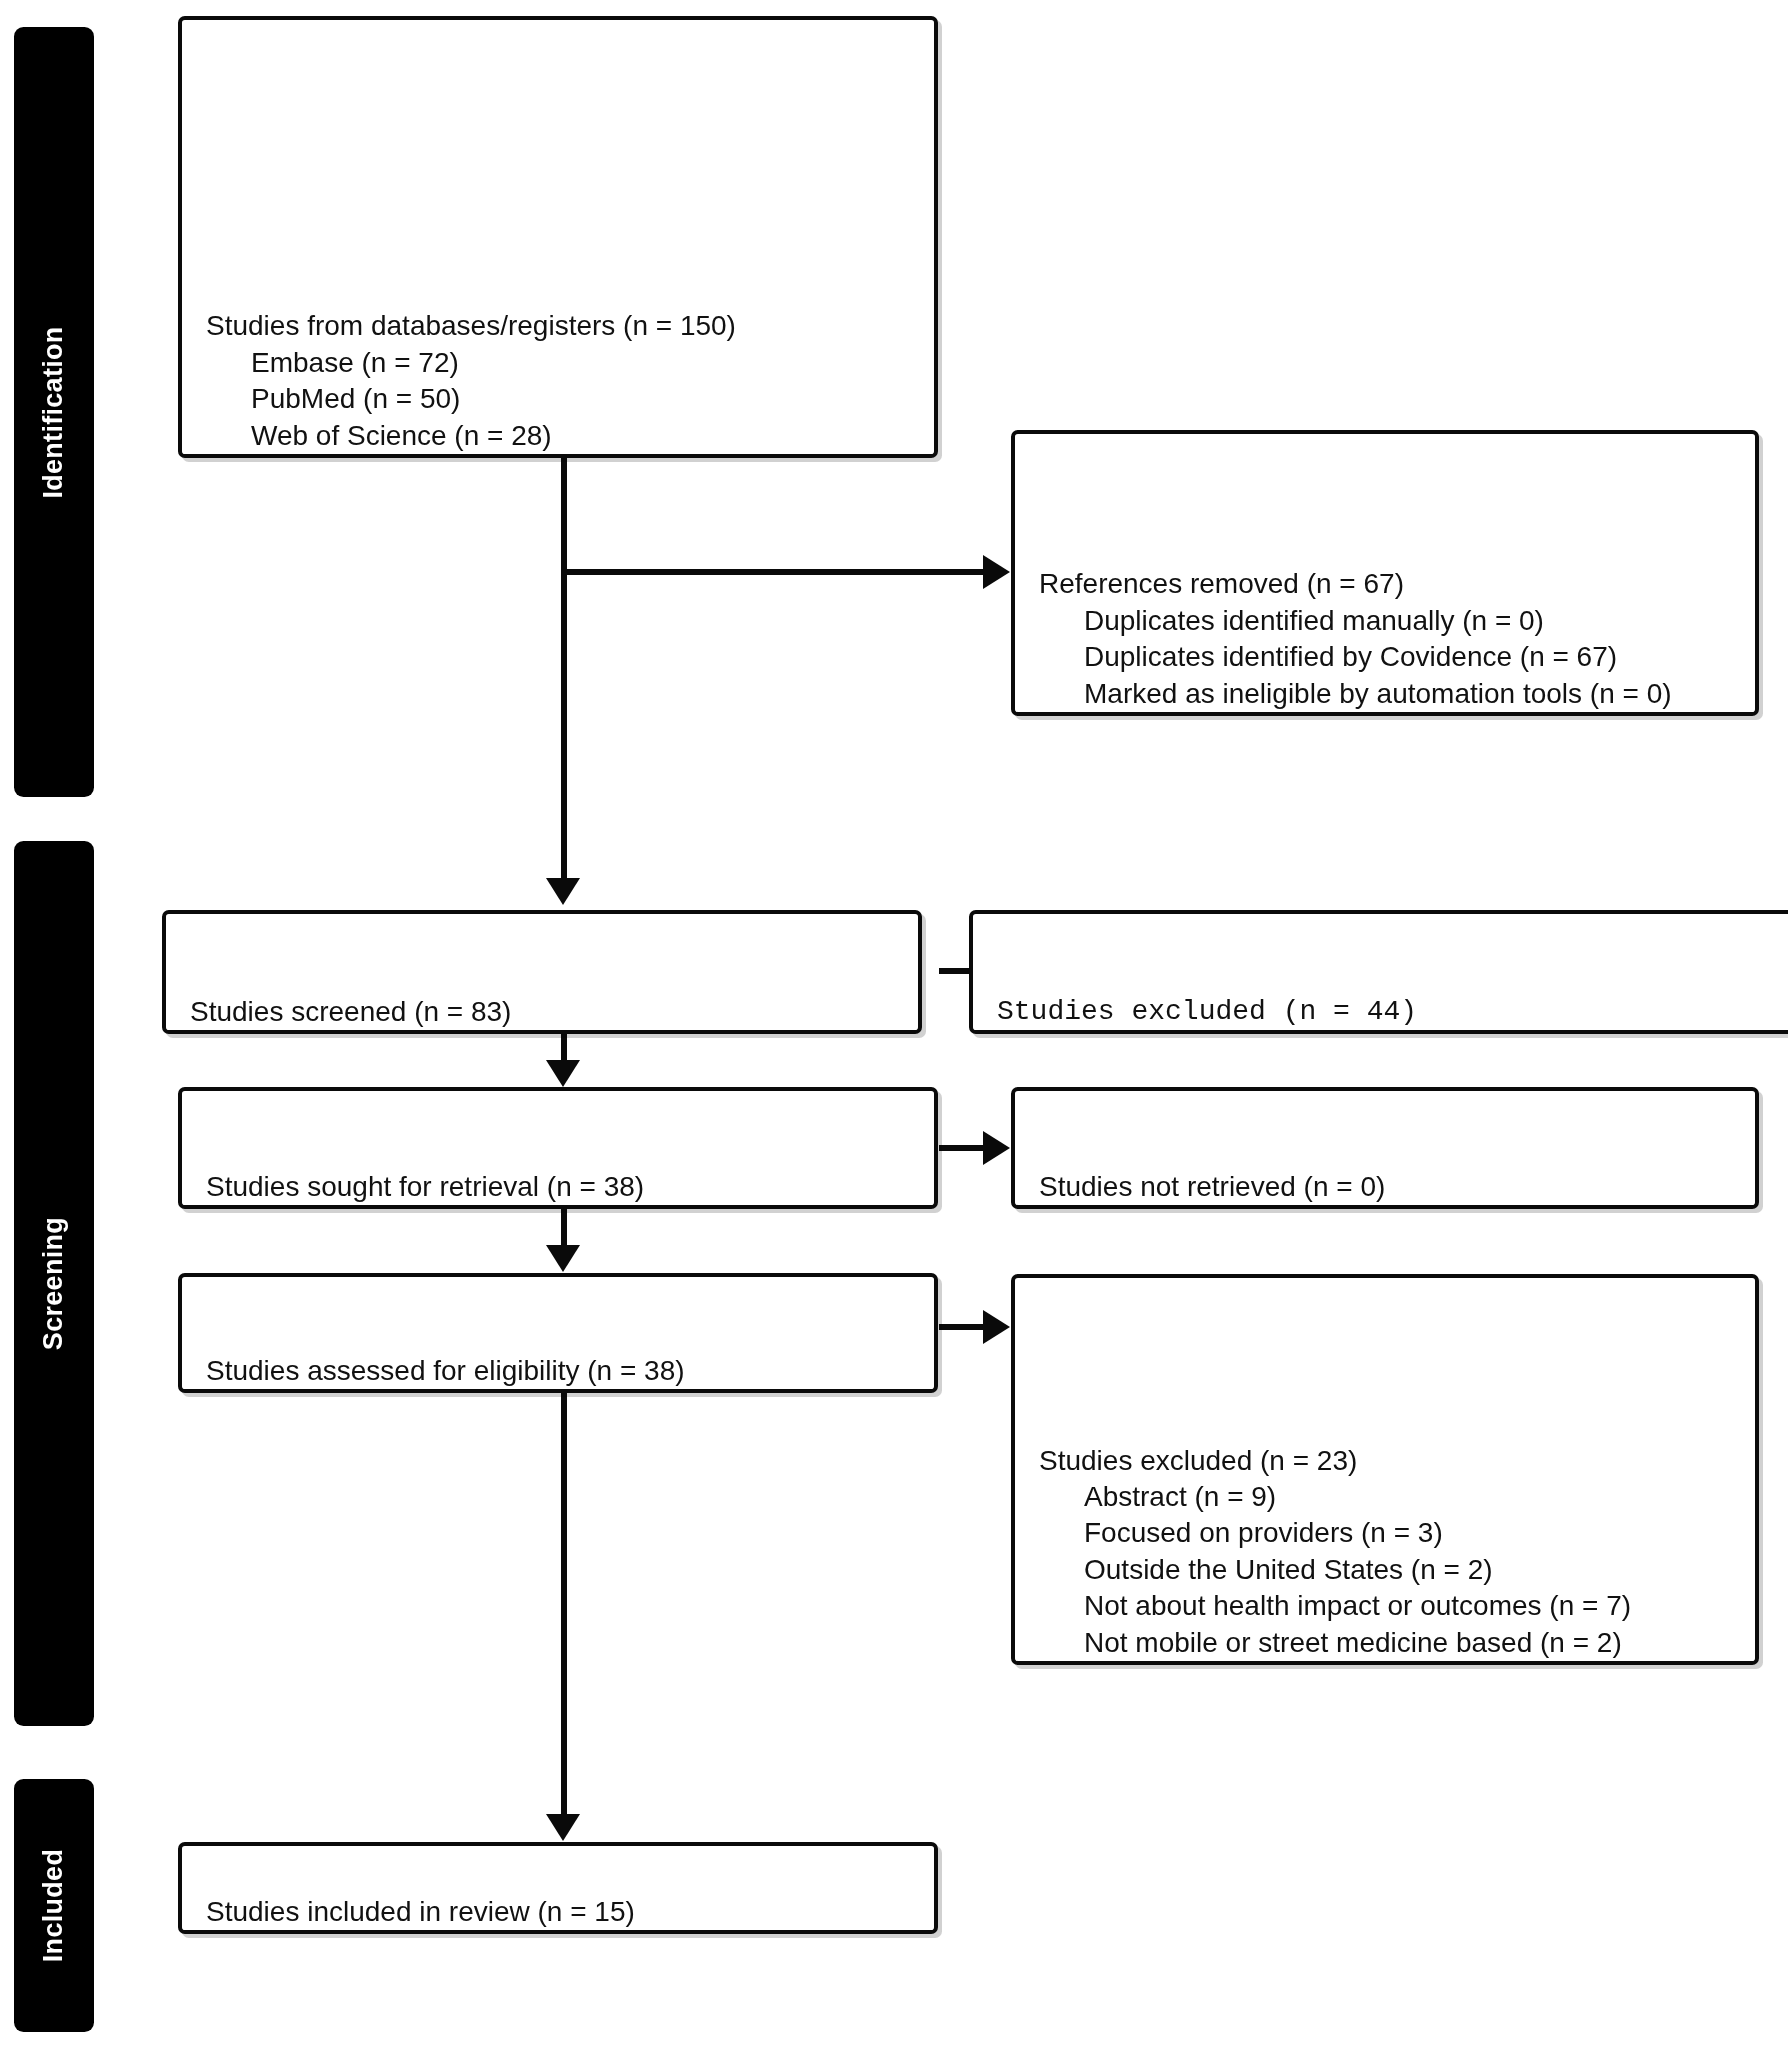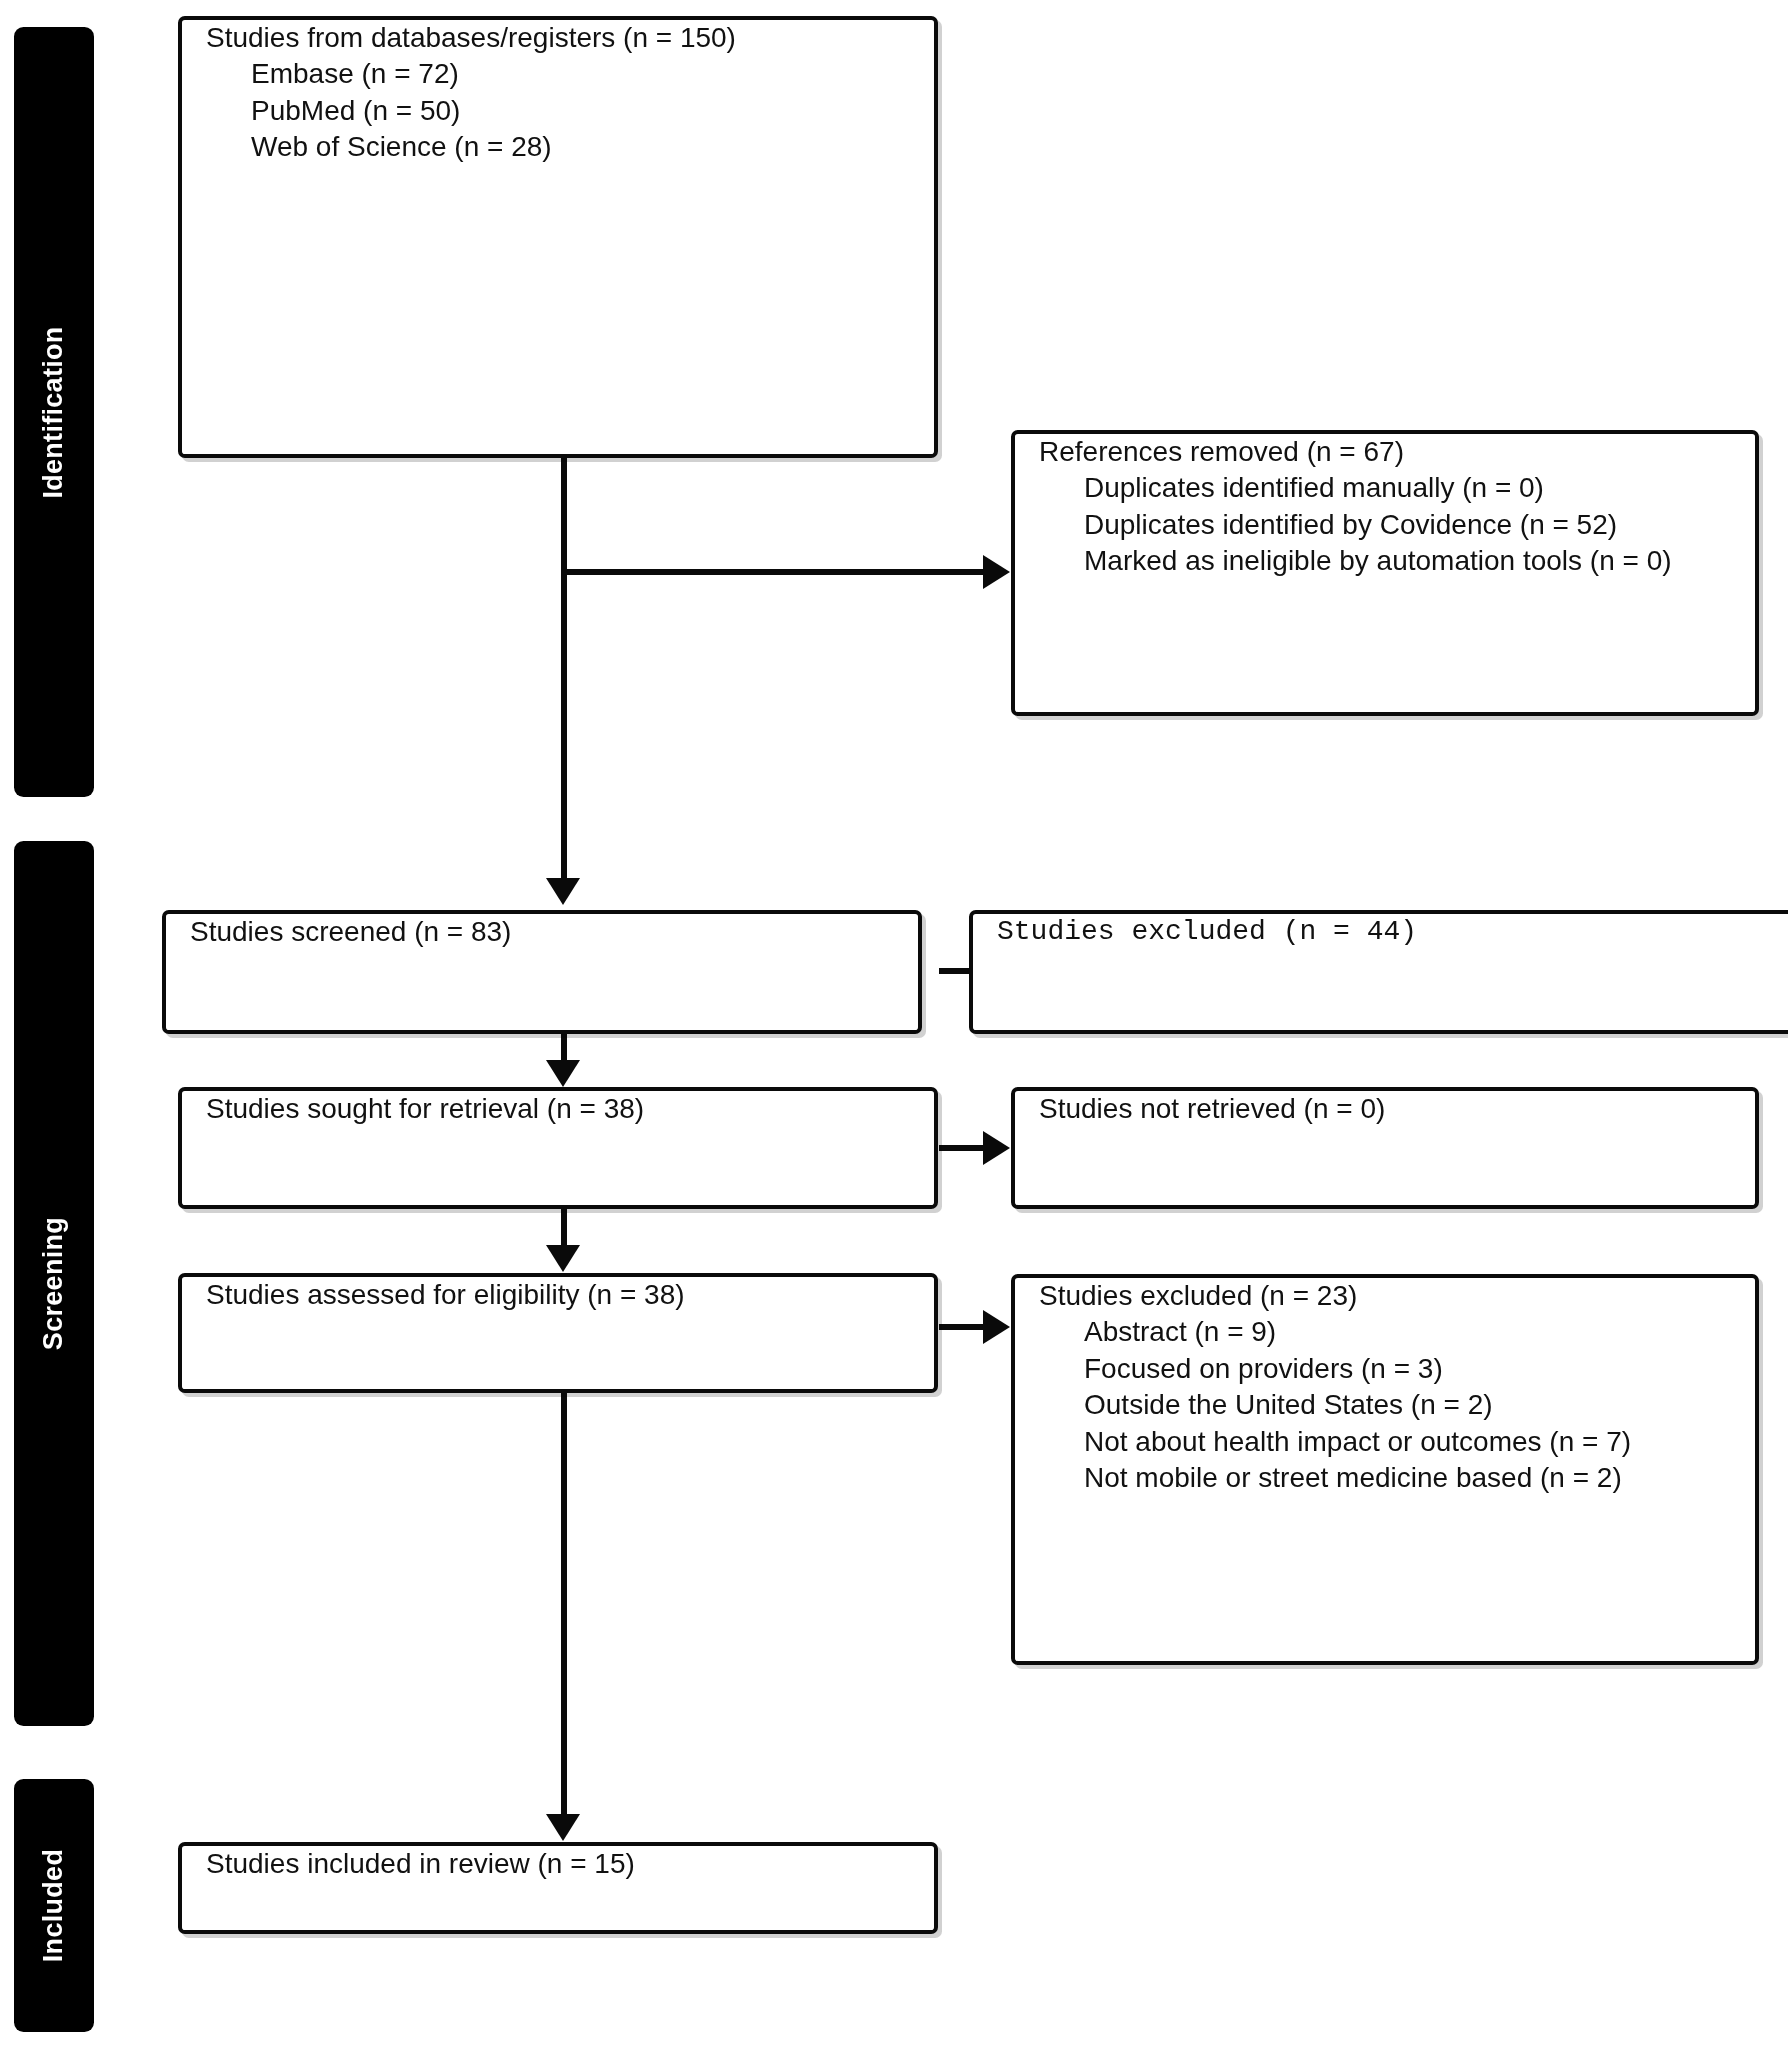--- a/index.html
+++ b/index.html
@@ -37,21 +37,21 @@
   }
 
   
   .flow-box {
     position: absolute;
     background: #ffffff;
     border: 4px solid #0a0a0a;
     border-radius: 6.8px;
     box-sizing: border-box;
     display: flex;
-    align-items: flex-start;
+    align-items: flex-end;
     box-shadow: 4px 4px 0 rgba(0,0,0,0.18);
   }
   .flow-box .box-content {
     padding: 0 24px;
     width: 100%;
   }
   .box-line {
     font-size: 28px;
     line-height: 1.30;
     color: #111111;
@@ -136,21 +136,21 @@
       <div class="box-line sub">Embase (n = 72)</div>
       <div class="box-line sub">PubMed (n = 50)</div>
       <div class="box-line sub">Web of Science (n = 28)</div>
     </div>
   </div>
 
   <div class="flow-box" style="left:1011px; top:430px; width:748px; height:286px;">
     <div class="box-content">
       <div class="box-line">References removed (n = 67)</div>
       <div class="box-line sub">Duplicates identified manually (n = 0)</div>
-      <div class="box-line sub">Duplicates identified by Covidence (n = 52)</div>
+      <div class="box-line sub">Duplicates identified by Covidence (n = 67)</div>
       <div class="box-line sub">Marked as ineligible by automation tools (n = 0)</div>
     </div>
   </div>
 
   <div class="flow-box" style="left:162px; top:910px; width:760px; height:124px;">
     <div class="box-content">
       <div class="box-line">Studies screened (n = 83)</div>
     </div>
   </div>
 

